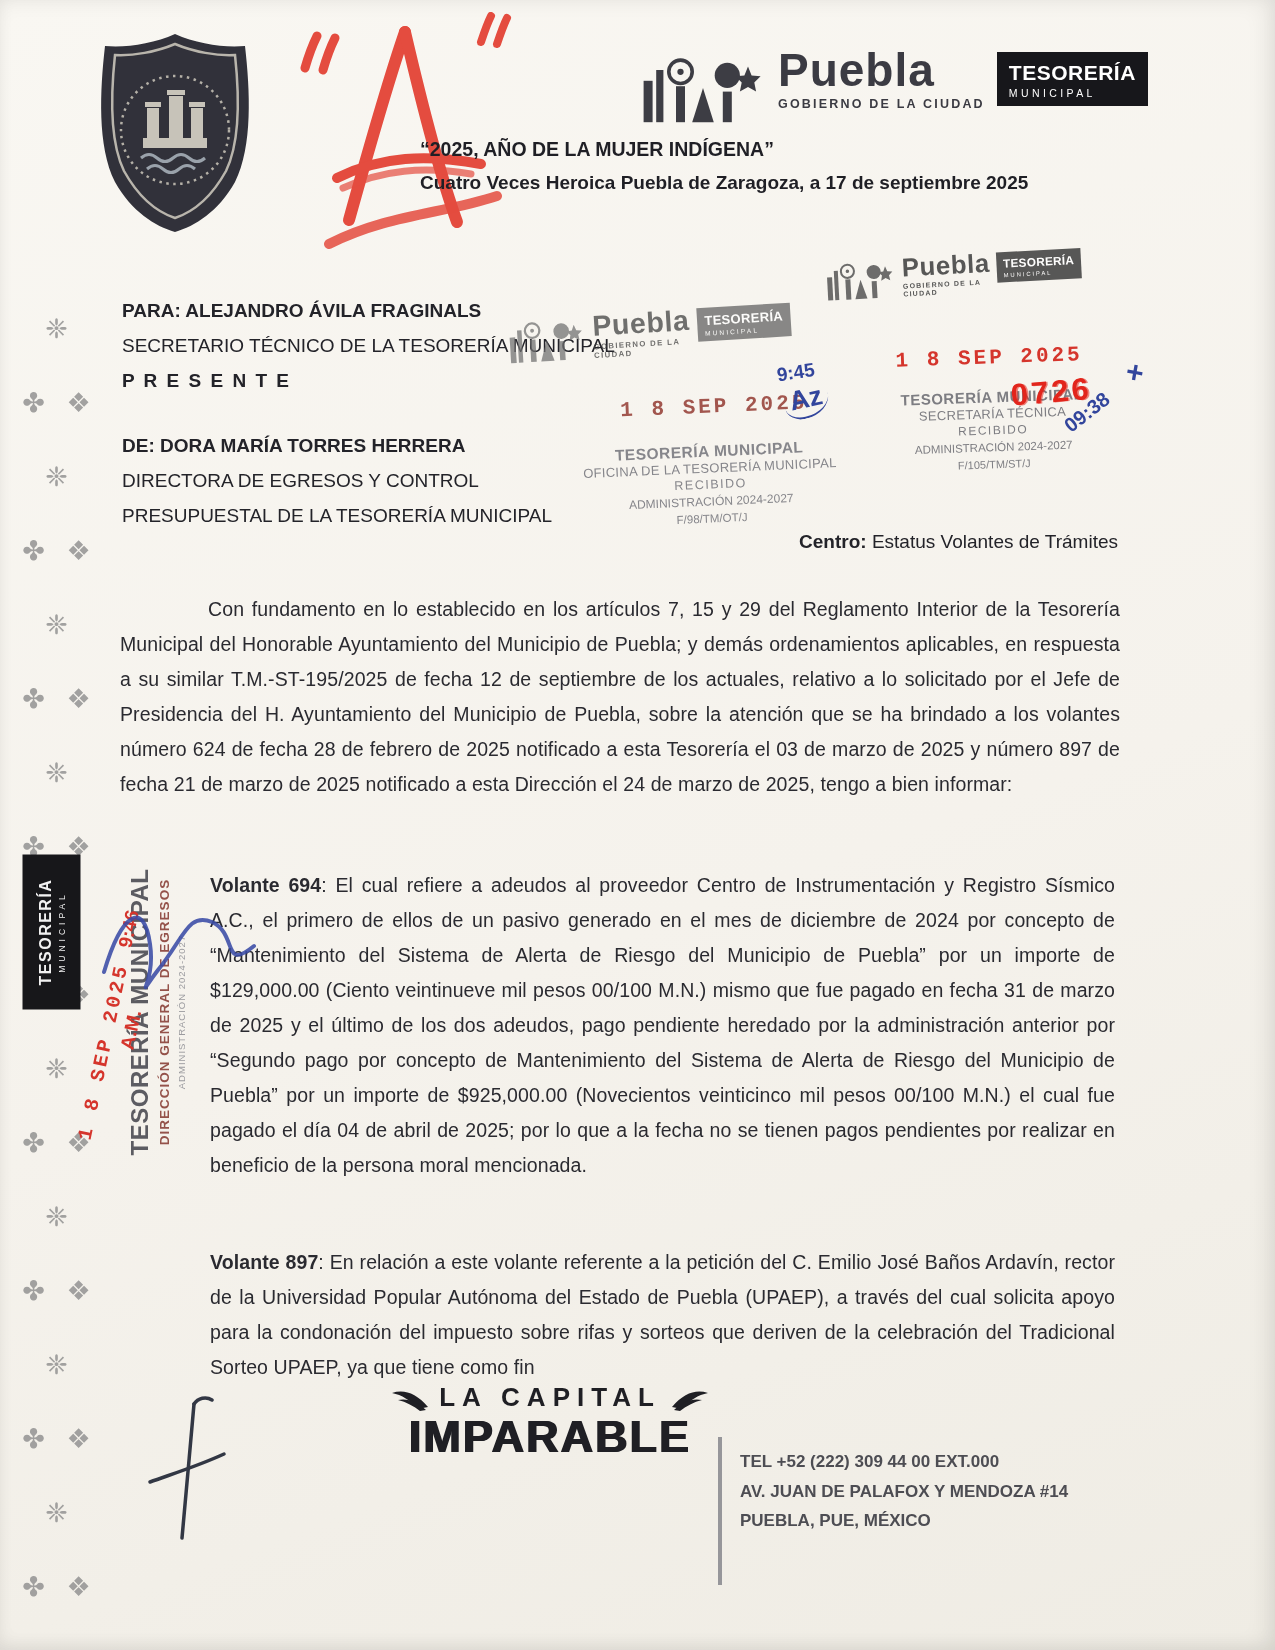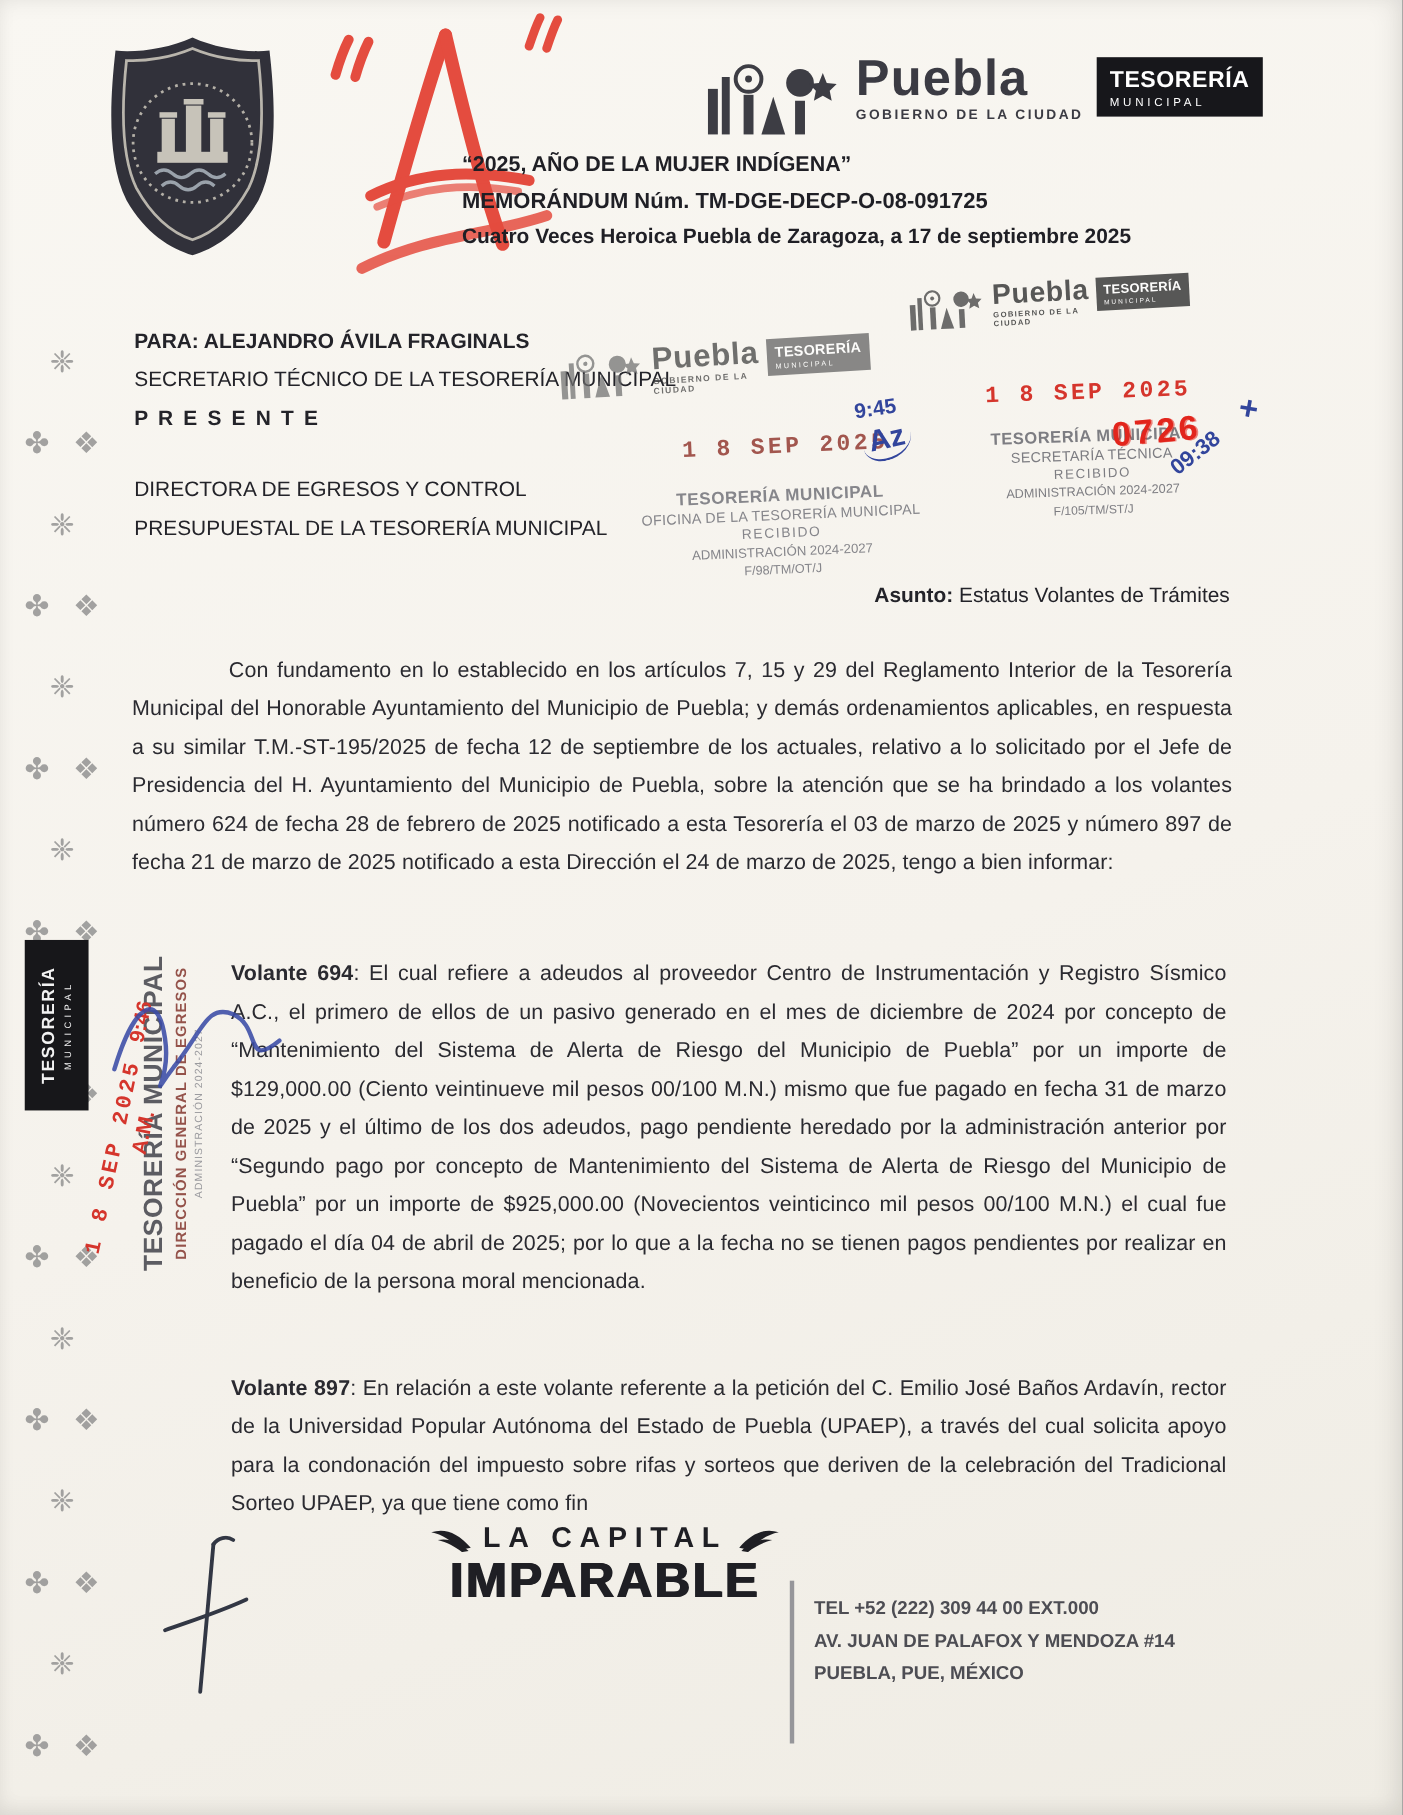--- a/index.html
+++ b/index.html
@@ -161,37 +161,37 @@
       <div class="logo-tag">GOBIERNO DE LA CIUDAD</div>
     </div>
     <div class="logo-badge">
       <div class="badge-l1">TESORERÍA</div>
       <div class="badge-l2">MUNICIPAL</div>
     </div>
   </div>
 
   <div class="abs hdr">
     <div class="h1">“2025, AÑO DE LA MUJER INDÍGENA”</div>
-    <div class="h2">MEMORÁNDUM Núm. TM-DGE-DECP-O-08-091725</div>
     <div class="h3">Cuatro Veces Heroica Puebla de Zaragoza, a 17 de septiembre 2025</div>
   </div>
 
   <div class="abs addr" style="left:122px; top:293px; width:560px;">
     <div class="b">PARA: ALEJANDRO ÁVILA FRAGINALS</div>
     <div>SECRETARIO TÉCNICO DE LA TESORERÍA MUNICIPAL</div>
     <div class="presente">P R E S E N T E</div>
   </div>
 
   <div class="abs addr" style="left:122px; top:428px; width:560px;">
+    <div class="b">DE: DORA MARÍA TORRES HERRERA</div>
     <div>DIRECTORA DE EGRESOS Y CONTROL</div>
     <div>PRESUPUESTAL DE LA TESORERÍA MUNICIPAL</div>
   </div>
 
   <div class="abs subject">
-    <strong>Asunto:</strong><span> Estatus Volantes de Trámites</span>
+    <strong>Centro:</strong><span> Estatus Volantes de Trámites</span>
   </div>
 
   <div class="abs" style="left:503px; top:308px; width:390px; height:235px; transform:rotate(-2.5deg);">
     <div class="ghost abs logo" style="left:8px; top:0; transform:scale(.62) rotate(-1deg); transform-origin:0 0;">
       <svg class="logo-icons" viewBox="0 0 140 84">
         <g fill="#6f6f74">
           <rect x="4" y="34" width="10" height="46"></rect>
             <rect x="18" y="22" width="8" height="58"></rect>
           <circle cx="45" cy="24" r="13" fill="none" stroke="#6f6f74" stroke-width="4"></circle>
             <circle cx="45" cy="24" r="3.5"></circle>

